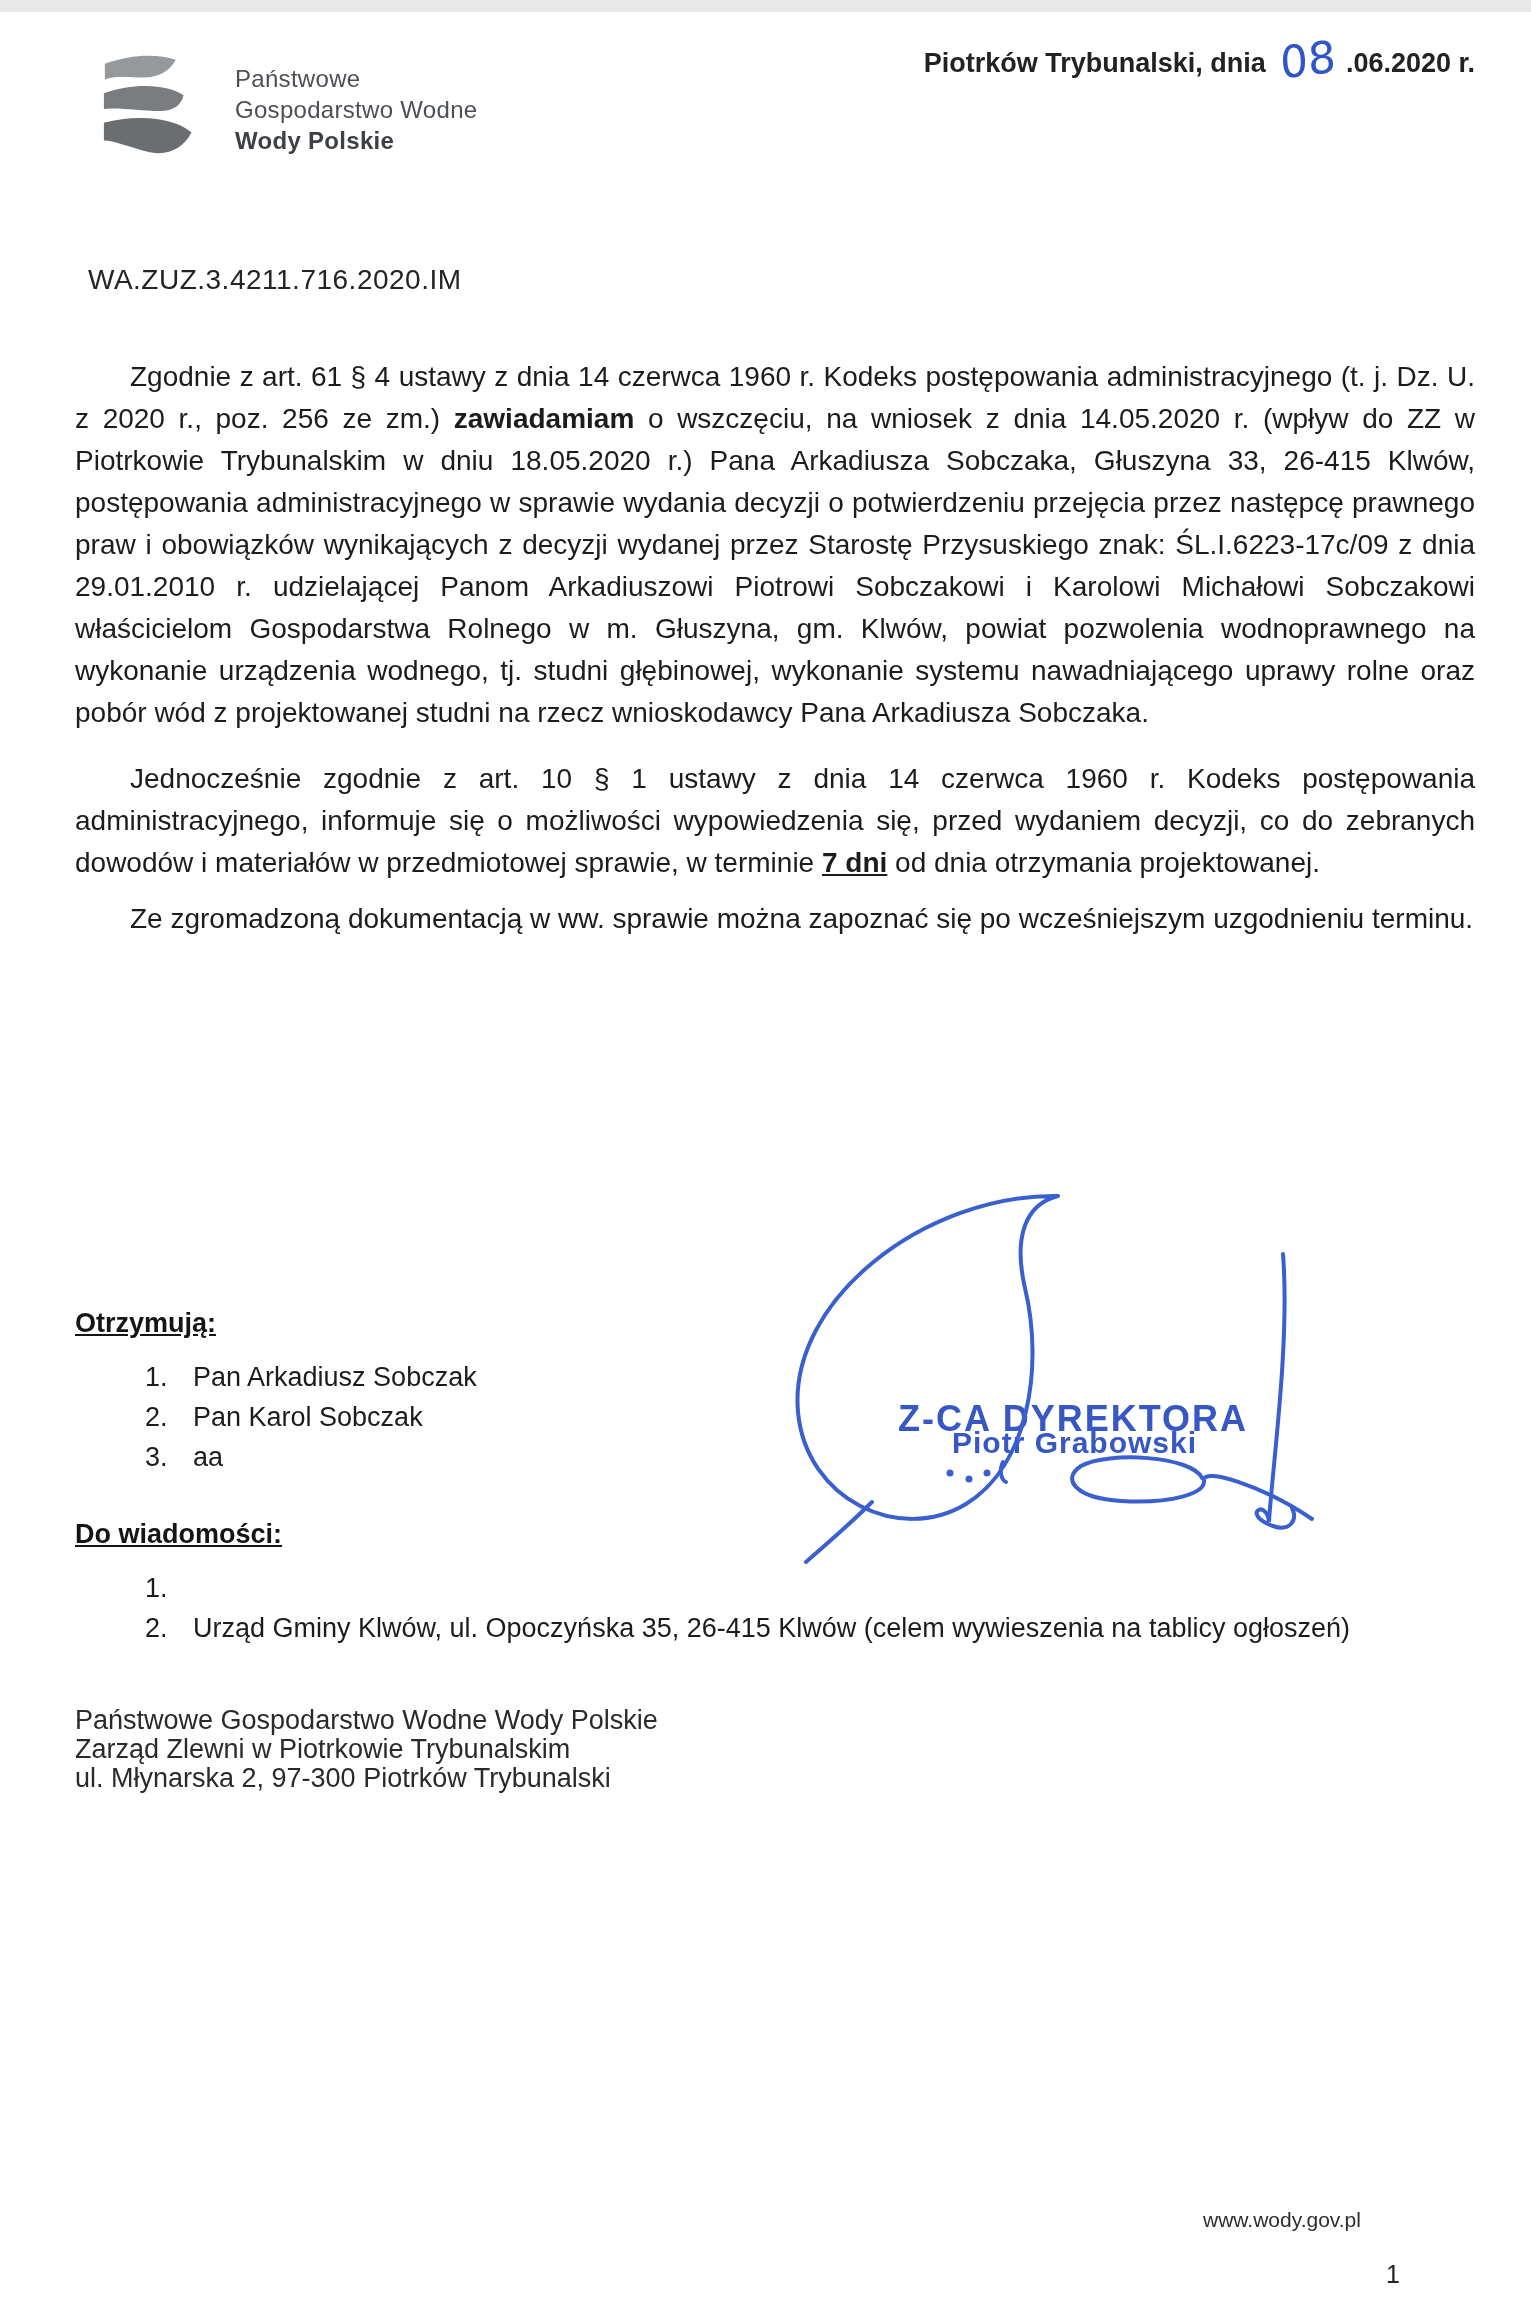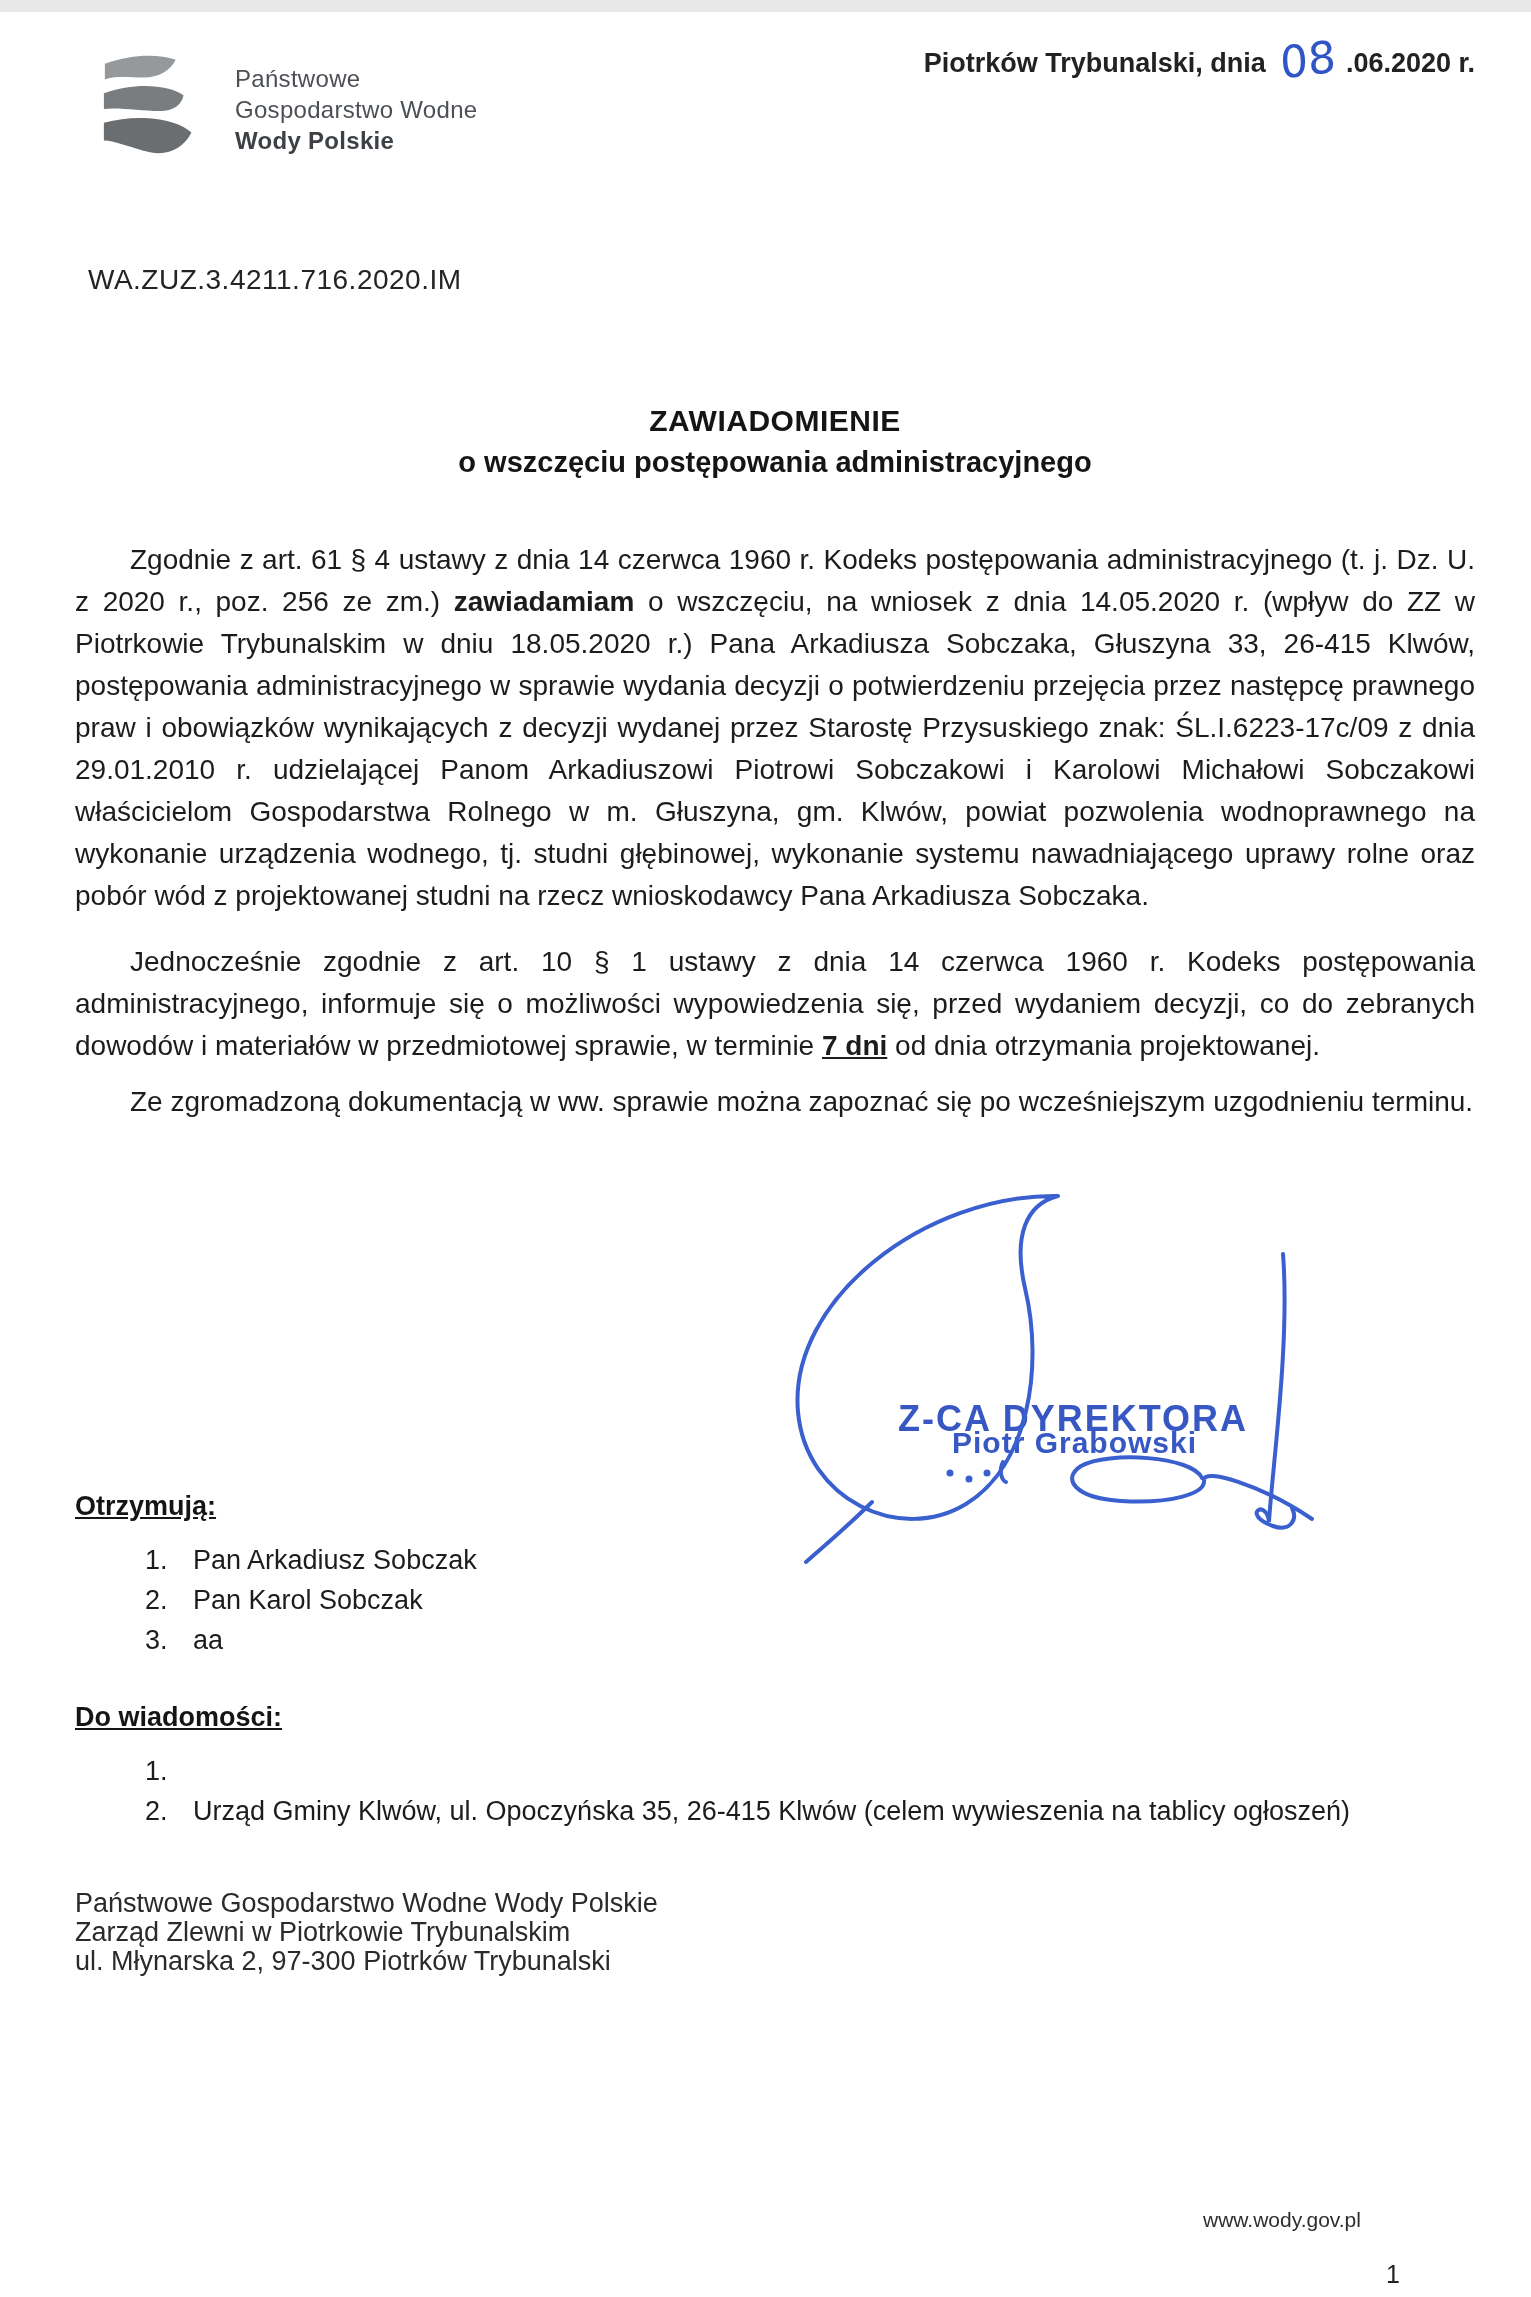--- a/index.html
+++ b/index.html
@@ -88,24 +88,20 @@
     </div>
     <div class="dateline">
       <span>Piotrków Trybunalski, dnia</span>
       <span class="hand-day">08</span>
       <span>.06.2020 r.</span>
     </div>
   </div>
 
   <div class="ref">WA.ZUZ.3.4211.716.2020.IM</div>
 
-  <div class="title-block">
-    <div class="title-line1">ZAWIADOMIENIE</div>
-    <div class="title-line2">o wszczęciu postępowania administracyjnego</div>
-  </div>
 
   <div class="body-text">
     <p class="p1"><span>Zgodnie z art. 61 § 4 ustawy z dnia 14 czerwca 1960 r. Kodeks postępowania administracyjnego (t. j. Dz. U. z 2020 r., poz. 256 ze zm.) </span><span class="b">zawiadamiam</span><span> o wszczęciu, na wniosek z dnia 14.05.2020 r. (wpływ do ZZ w Piotrkowie Trybunalskim w dniu 18.05.2020 r.) Pana Arkadiusza Sobczaka, Głuszyna 33, 26-415 Klwów, postępowania administracyjnego w sprawie wydania decyzji o potwierdzeniu przejęcia przez następcę prawnego praw i obowiązków wynikających z decyzji wydanej przez Starostę Przysuskiego znak: ŚL.I.6223-17c/09 z dnia 29.01.2010 r. udzielającej Panom Arkadiuszowi Piotrowi Sobczakowi i Karolowi Michałowi Sobczakowi właścicielom Gospodarstwa Rolnego w m. Głuszyna, gm. Klwów, powiat pozwolenia wodnoprawnego na wykonanie urządzenia wodnego, tj. studni głębinowej, wykonanie systemu nawadniającego uprawy rolne oraz pobór wód z projektowanej studni na rzecz wnioskodawcy Pana Arkadiusza Sobczaka.</span></p>
     <p class="p2"><span>Jednocześnie zgodnie z art. 10 § 1 ustawy z dnia 14 czerwca 1960 r. Kodeks postępowania administracyjnego, informuje się o możliwości wypowiedzenia się, przed wydaniem decyzji, co do zebranych dowodów i materiałów w przedmiotowej sprawie, w terminie </span><span class="bu">7 dni</span><span> od dnia otrzymania projektowanej.</span></p>
     <p class="p3">Ze zgromadzoną dokumentacją w ww. sprawie można zapoznać się po wcześniejszym uzgodnieniu terminu.</p>
   </div>
 
   <div class="stamp-title">Z-CA DYREKTORA</div>
   <div class="stamp-name">Piotr Grabowski</div>
   <svg class="sig-svg" viewBox="0 0 640 395" fill="none" aria-hidden="true">

